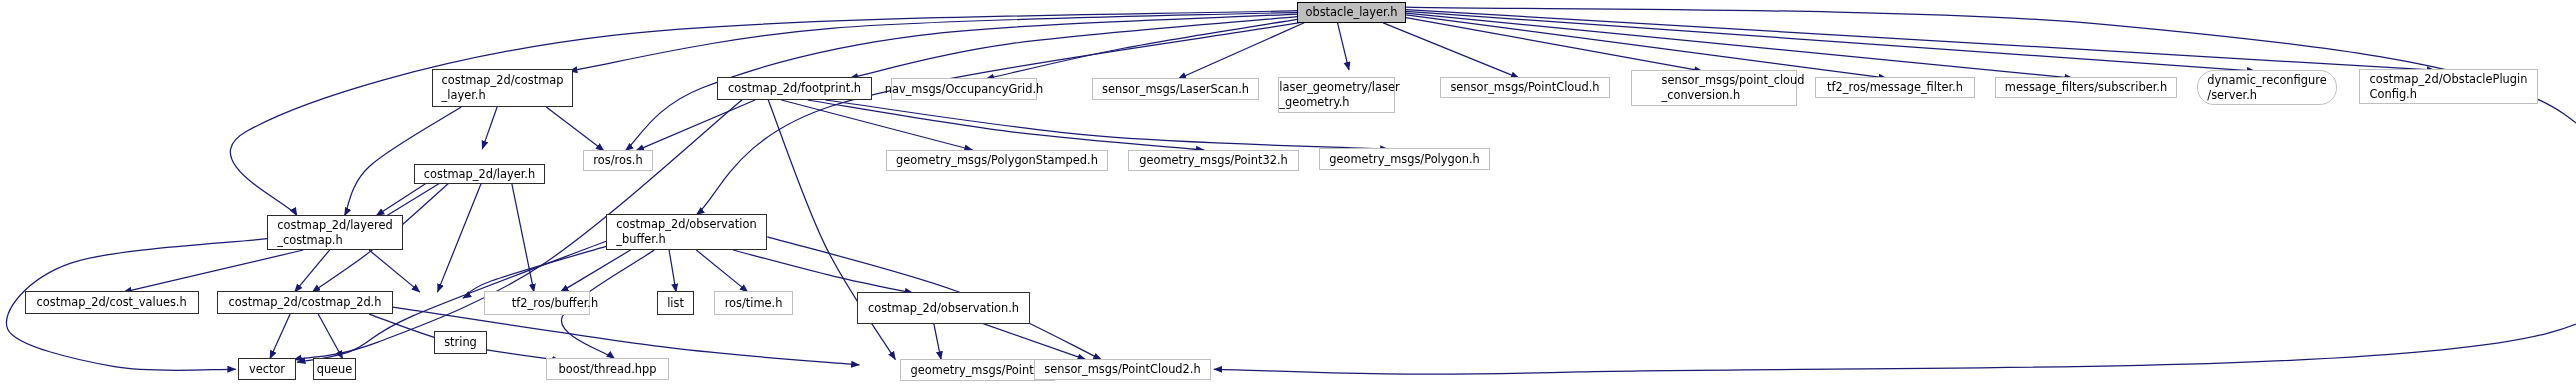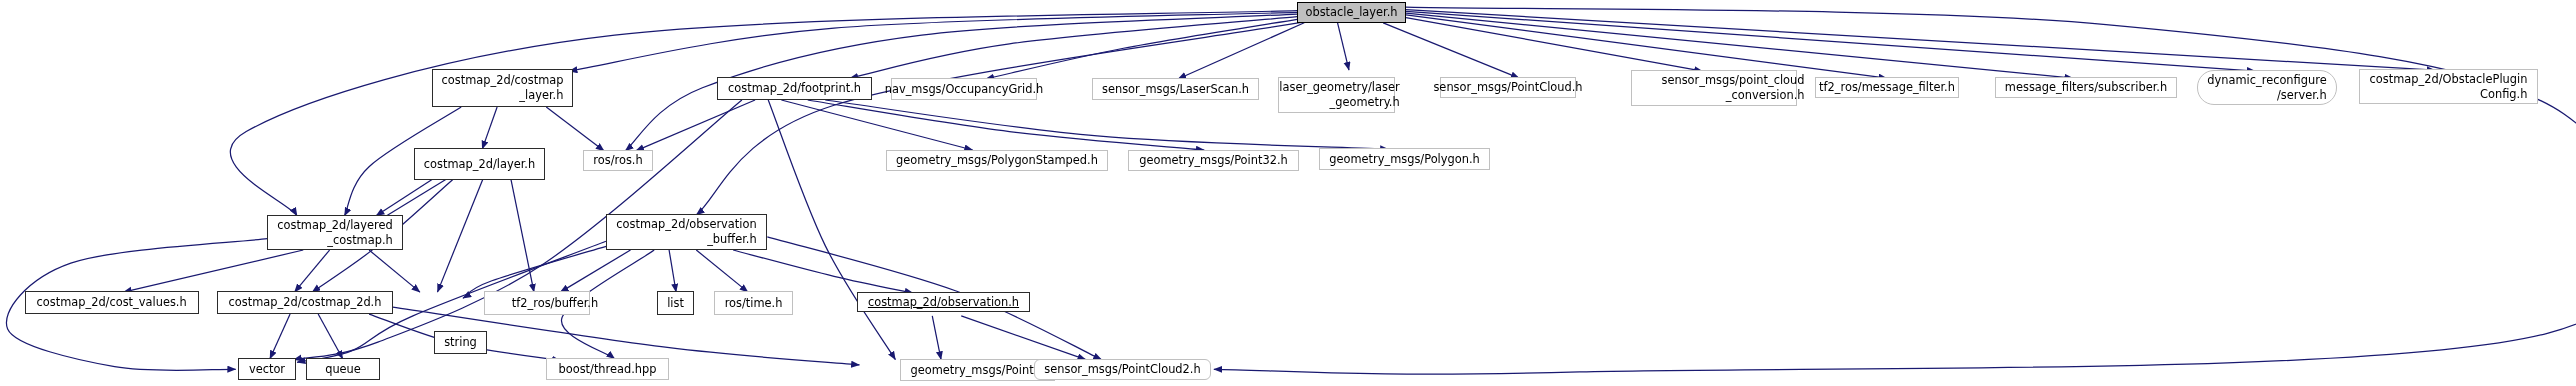--- a/index.html
+++ b/index.html
@@ -7,21 +7,21 @@
     position:relative;
     width:2576px;height:386px;
     background:#ffffff;
     font-family:"DejaVu Sans","Liberation Sans",sans-serif;
     overflow:hidden;
   }
   #edge-layer{position:absolute;left:0;top:0;width:2576px;height:386px;}
   .node{
     position:absolute;
     display:flex;align-items:center;justify-content:center;
-    text-align:right;
+    text-align:left;
     font-size:11.4px;line-height:1.3;
     color:#000000;
     background:#ffffff;
     white-space:pre-line;
     box-sizing:border-box;
     cursor:pointer;
     z-index:2;
   }
   .node.internal{border:1.8px solid #2b2b2b;}
   .node.external{border:0.9px solid #c0c0c0;}
@@ -89,45 +89,45 @@
   </svg>
   <div id="nodes">
       <div class="node current" style="left: 1297px; top: 1.8px; width: 109px; height: 21px;">obstacle_layer.h</div>
       <div class="node internal" style="left: 432px; top: 69px; width: 141px; height: 38px;">costmap_2d/costmap
 _layer.h</div>
       <div class="node internal" style="left: 717px; top: 77px; width: 155px; height: 23px;">costmap_2d/footprint.h</div>
       <div class="node external" style="left: 891px; top: 78px; width: 146px; height: 22px;">nav_msgs/OccupancyGrid.h</div>
       <div class="node external" style="left: 1092px; top: 78px; width: 167px; height: 22px;">sensor_msgs/LaserScan.h</div>
       <div class="node external" style="left: 1278px; top: 77px; width: 117px; height: 36px; padding-left: 6px;">laser_geometry/laser
 _geometry.h</div>
-      <div class="node external" style="left: 1440px; top: 77px; width: 136px; height: 21px;">sensor_msgs/PointCloud.h</div>
+      <div class="node external" style="left: 1440px; top: 77px; width: 170px; height: 21px;">sensor_msgs/PointCloud.h</div>
       <div class="node external" style="left: 1631px; top: 70px; width: 166px; height: 36px; padding-left: 38px;">sensor_msgs/point_cloud
 _conversion.h</div>
-      <div class="node external" style="left: 1815px; top: 77px; width: 144px; height: 21px;">tf2_ros/message_filter.h</div>
+      <div class="node external" style="left: 1815px; top: 77px; width: 160px; height: 21px;">tf2_ros/message_filter.h</div>
       <div class="node external" style="left: 1995px; top: 77px; width: 182px; height: 21px;">message_filters/subscriber.h</div>
       <div class="node external" style="left: 2197px; top: 70px; width: 140px; height: 35px; border-radius: 17px;">dynamic_reconfigure
 /server.h</div>
       <div class="node external" style="left: 2359px; top: 69px; width: 179px; height: 35px;">costmap_2d/ObstaclePlugin
 Config.h</div>
-      <div class="node internal" style="left: 414px; top: 148px; width: 131px; height: 32px;">costmap_2d/layer.h</div>
+      <div class="node internal" style="left: 414px; top: 164px; width: 131px; height: 20px;">costmap_2d/layer.h</div>
       <div class="node external" style="left: 583px; top: 150px; width: 70px; height: 21px;">ros/ros.h</div>
       <div class="node external" style="left: 886px; top: 150px; width: 222px; height: 21px;">geometry_msgs/PolygonStamped.h</div>
       <div class="node external" style="left: 1128px; top: 150px; width: 171px; height: 21px;">geometry_msgs/Point32.h</div>
       <div class="node external" style="left: 1319px; top: 148px; width: 171px; height: 22px;">geometry_msgs/Polygon.h</div>
       <div class="node internal" style="left: 267px; top: 215px; width: 136px; height: 35px;">costmap_2d/layered
 _costmap.h</div>
       <div class="node internal" style="left: 606px; top: 214px; width: 161px; height: 36px;">costmap_2d/observation
 _buffer.h</div>
       <div class="node internal" style="left: 24.6px; top: 291px; width: 174px; height: 23px;">costmap_2d/cost_values.h</div>
       <div class="node internal" style="left: 217px; top: 291px; width: 176px; height: 23px;">costmap_2d/costmap_2d.h</div>
       <div class="node internal" style="left: 434px; top: 291px; width: 53px; height: 23px; margin-top: 40px;">string</div>
       <div class="node external" style="left: 484px; top: 291px; width: 106px; height: 24px; padding-left: 36px;">tf2_ros/buffer.h</div>
       <div class="node internal" style="left: 657px; top: 291px; width: 37px; height: 24px;">list</div>
       <div class="node external" style="left: 714px; top: 291px; width: 79px; height: 24px;">ros/time.h</div>
-      <div class="node internal" style="left: 857px; top: 292px; width: 173px; height: 20px; text-decoration: underline;">costmap_2d/observation.h</div>
+      <div class="node internal" style="left: 857px; top: 292px; width: 173px; height: 32px;">costmap_2d/observation.h</div>
       <div class="node internal" style="left: 238px; top: 358px; width: 58px; height: 22px;">vector</div>
-      <div class="node internal" style="left: 306px; top: 358px; width: 74px; height: 22px;">queue</div>
+      <div class="node internal" style="left: 313px; top: 358px; width: 43px; height: 22px;">queue</div>
       <div class="node external" style="left: 546px; top: 358px; width: 123px; height: 22px;">boost/thread.hpp</div>
       <div class="node external" style="left: 858px; top: 359px; width: 155px; height: 22px; margin-left: 42px;">geometry_msgs/Point.h</div>
-      <div class="node external" style="left: 1034px; top: 359px; width: 177px; height: 21px; border-radius: 6px;">sensor_msgs/PointCloud2.h</div>
+      <div class="node external" style="left: 1034px; top: 359px; width: 177px; height: 21px;">sensor_msgs/PointCloud2.h</div>
     </div>
 </div>
 
 
 </body></html>

